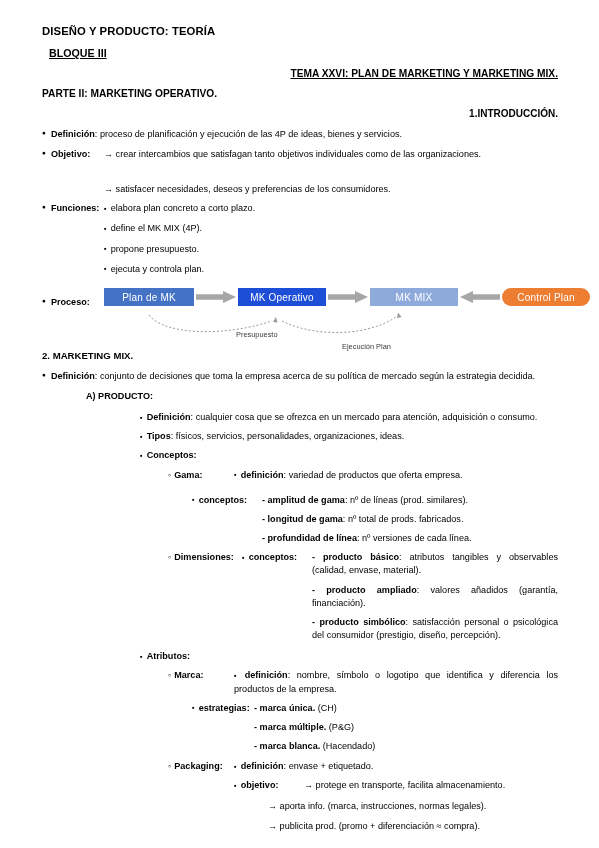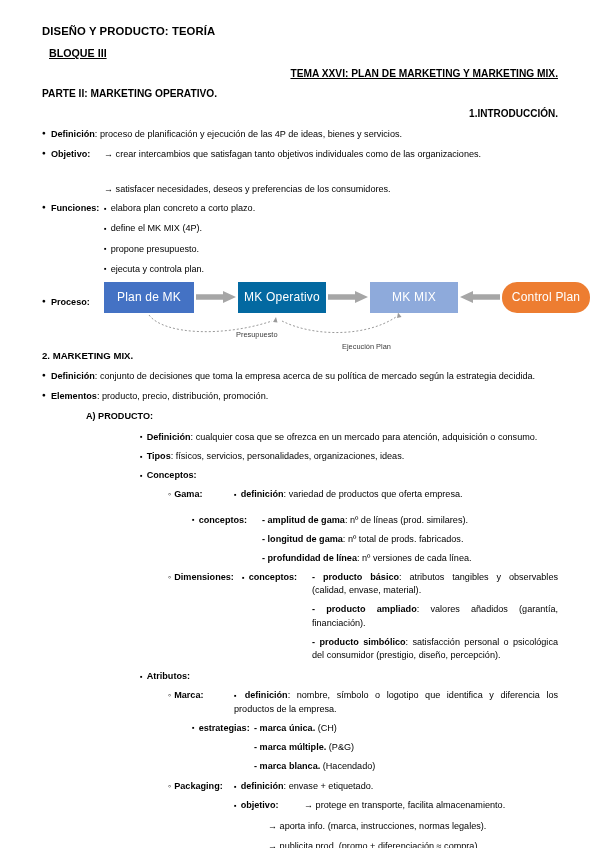--- a/index.html
+++ b/index.html
@@ -148,30 +148,30 @@
     display: flex;
     align-items: center;
   }
   .proc-label {
     font-size: 9.1px;
     font-weight: bold;
     width: 62px;
     padding-top: 9px;
   }
   .pbox {
-    height: 31px;
+    height: 18px;
     display: flex;
     align-items: center;
     justify-content: center;
     color: #ffffff;
-    font-size: 12px;
+    font-size: 10px;
     letter-spacing: .2px;
   }
   .pbox-1 { width: 90px; background: #4472C4; }
-  .pbox-2 { width: 88px; background: #0369a1; }
+  .pbox-2 { width: 88px; background: #1d4ed8; }
   .pbox-3 { width: 88px; background: #8EAADB; }
   .pbox-4 { width: 88px; background: #ED7D31; border-radius: 15px; }
 
   .garrow {
     width: 44px;
     height: 31px;
     display: flex;
     align-items: center;
     justify-content: center;
   }
@@ -268,23 +268,20 @@
         <div class="anno-text anno-ejec">Ejecución Plan</div>
       </div>
     </div>
 
     <div class="h-sec2">2. MARKETING MIX.</div>
 
     <div class="p just">
       <span class="bullet-dot"></span><b>Definición</b><span>: conjunto de decisiones que toma la empresa acerca de su política de mercado según la estrategia decidida.</span>
     </div>
 
-    <div class="p">
-      <span class="bullet-dot"></span><b>Elementos</b><span>: producto, precio, distribución, promoción.</span>
-    </div>
 
     <div class="sub ind-2" style="font-weight:bold; margin-bottom:8px;">A) PRODUCTO:</div>
 
     <div class="sub ind-4">
       <span class="bullet-sq"></span><b>Definición</b><span>: cualquier cosa que se ofrezca en un mercado para atención, adquisición o consumo.</span>
     </div>
 
     <div class="sub ind-4">
       <span class="bullet-sq"></span><b>Tipos</b><span>: físicos, servicios, personalidades, organizaciones, ideas.</span>
     </div>

